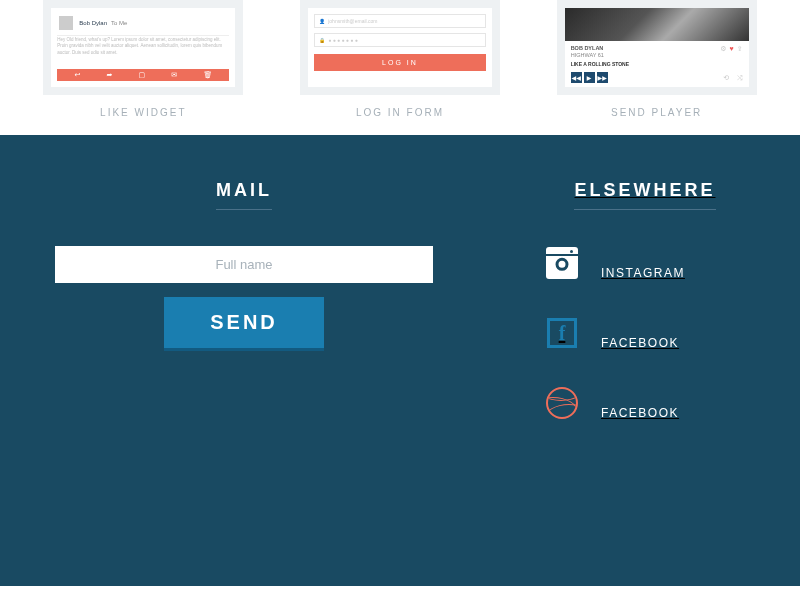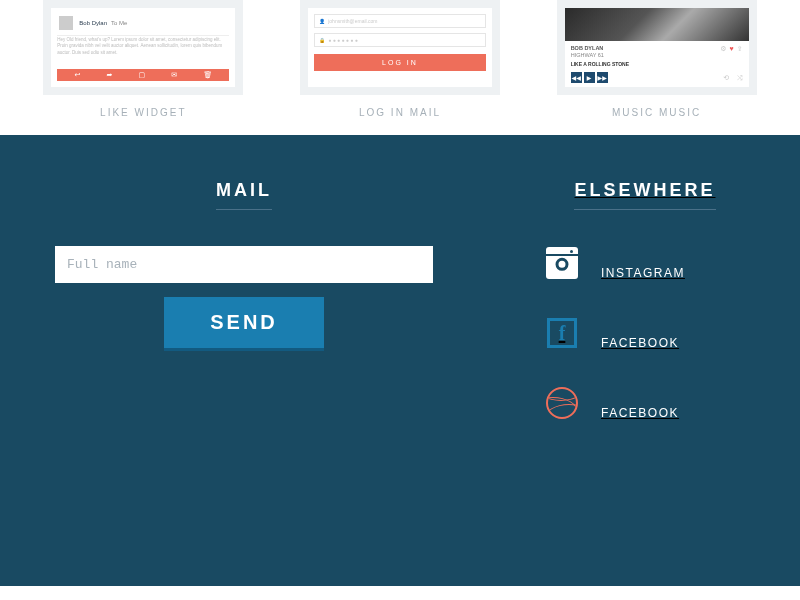--- a/index.html
+++ b/index.html
@@ -33,21 +33,21 @@
 .heart { color: #ee5a5a; font-size: 7px; }
 .music-ctrl { display: flex; align-items: center; gap: 2px; padding: 2px 6px 4px; }
 .ctrl-btn { background: #1e4a6e; color: #fff; width: 11px; height: 11px; display: flex; align-items: center; justify-content: center; font-size: 6px; }
 .ctrl-extra { color: #ccc; font-size: 7px; margin-left: auto; }
 
 .footer { background: #194a62; height: 451px; display: flex; padding: 45px 55px 64px; gap: 112px; }
 
 .mail-section { flex: 1; display: flex; flex-direction: column; }
 .section-title { color: #fff; letter-spacing: 3px; font-size: 18px; font-weight: 600; padding-bottom: 8px; border-bottom: 1px solid #4a7088; width: fit-content; margin: 0 auto 36px; }
 .form-row { display: flex; gap: 10px; margin-bottom: 14px; }
-.form-input { background: #fff; border: none; padding: 11px 12px; font-size: 13px; color: #4d7c0f; flex: 1; font-family: Liberation Mono, monospace; }
+.form-input { background: #fff; border: none; padding: 11px 12px; font-size: 13px; color: #4d7c0f; flex: 1; font-family: Liberation Sans, sans-serif; text-align: center; }
 .form-textarea { background: #fff; border: none; padding: 11px 12px; font-size: 13px; color: #a8b2ba; width: 100%; height: 140px; resize: none; font-family: inherit; margin-bottom: 18px; }
 .form-input::placeholder, .form-textarea::placeholder { color: #a8b2ba; }
 .send-btn { background: #1a7eb0; color: #fff; border: none; border-bottom: 3px solid #125a80; font-size: 20px; letter-spacing: 3px; font-weight: 600; padding: 14px 46px; align-self: center; cursor: pointer; font-family: inherit; }
 
 .elsewhere { width: 200px; display: flex; flex-direction: column; text-decoration: underline; }
 .social { display: flex; align-items: flex-end; gap: 22px; margin-bottom: 36px; }
 .social-label { color: #fff; letter-spacing: 1.5px; font-size: 12px; font-weight: 500; }
 .social-icon { width: 34px; height: 34px; display: flex; align-items: center; justify-content: center; }
 .ig-outer { background: #fff; width: 32px; height: 32px; position: relative; border-radius: 3px; }
 .ig-top { position: absolute; top: 0; left: 0; right: 0; height: 9px; border-bottom: 2px solid #194a62; }
@@ -94,21 +94,21 @@
             <span>👤</span>
             <span>johnsmith@email.com</span>
           </div>
         <div class="login-field">
             <span>🔒</span>
             <span>● ● ● ● ● ● ●</span>
           </div>
         <div class="login-btn">LOG IN</div>
       </div>
     </div>
-    <div class="card-caption">LOG IN MAIL</div>
+    <div class="card-caption">LOG IN FORM</div>
   </div>
 
   <div class="card-col">
     <div class="card">
       <div class="music-inner">
         <div class="music-art"></div>
         <div class="music-info">
           <div class="music-titles">
             <div class="music-artist">BOB DYLAN</div>
             <div>HIGHWAY 61</div>
@@ -122,21 +122,21 @@
         <div class="music-song">LIKE A ROLLING STONE</div>
         <div class="music-ctrl">
           <div class="ctrl-btn">◀◀</div>
           <div class="ctrl-btn">▶</div>
           <div class="ctrl-btn">▶▶</div>
           <span class="ctrl-extra">⟲</span>
           <span style="color:#ccc;font-size:7px;margin-left:6px;">⤨</span>
         </div>
       </div>
     </div>
-    <div class="card-caption">MUSIC MUSIC</div>
+    <div class="card-caption">SEND PLAYER</div>
   </div>
 
 </div>
 
 <div class="footer">
 
   <div class="mail-section">
     <div class="section-title">MAIL</div>
     <div class="form-row">
       <input class="form-input" placeholder="Full name" style="">

